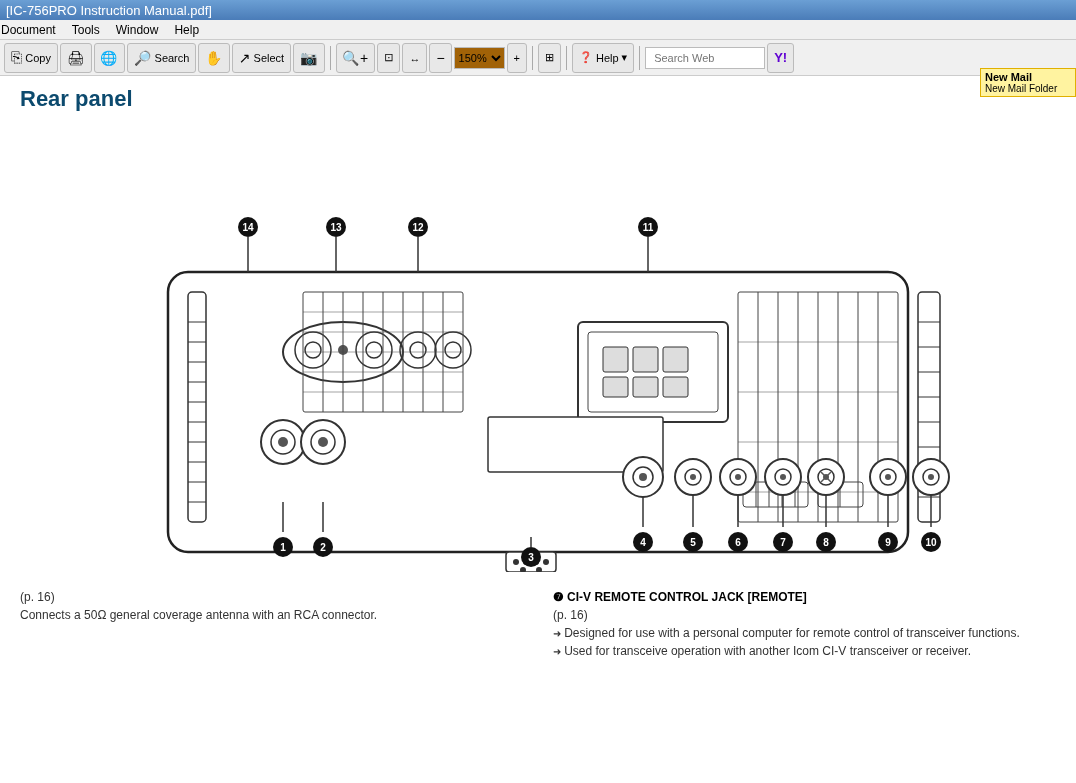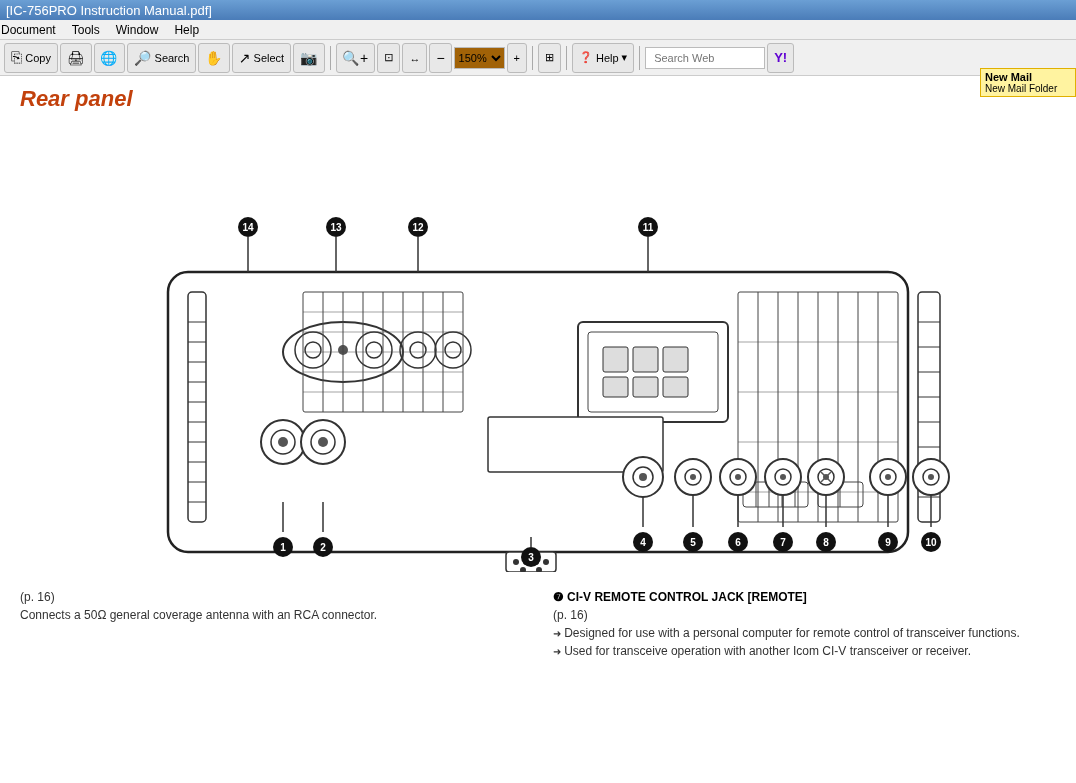--- a/index.html
+++ b/index.html
@@ -106,22 +106,21 @@
       width: 100%;
       height: calc(783px - 76px);
       overflow-y: auto;
       padding: 10px 20px;
     }
 
     #page-title {
       font-size: 22px;
       font-weight: bold;
       margin-bottom: 10px;
-      color: #c2410c;
-      font-style: italic;
+      color: #0c4a6e;
     }
 
     
     #diagram-container {
       display: flex;
       justify-content: center;
       margin-bottom: 16px;
     }
 
     

